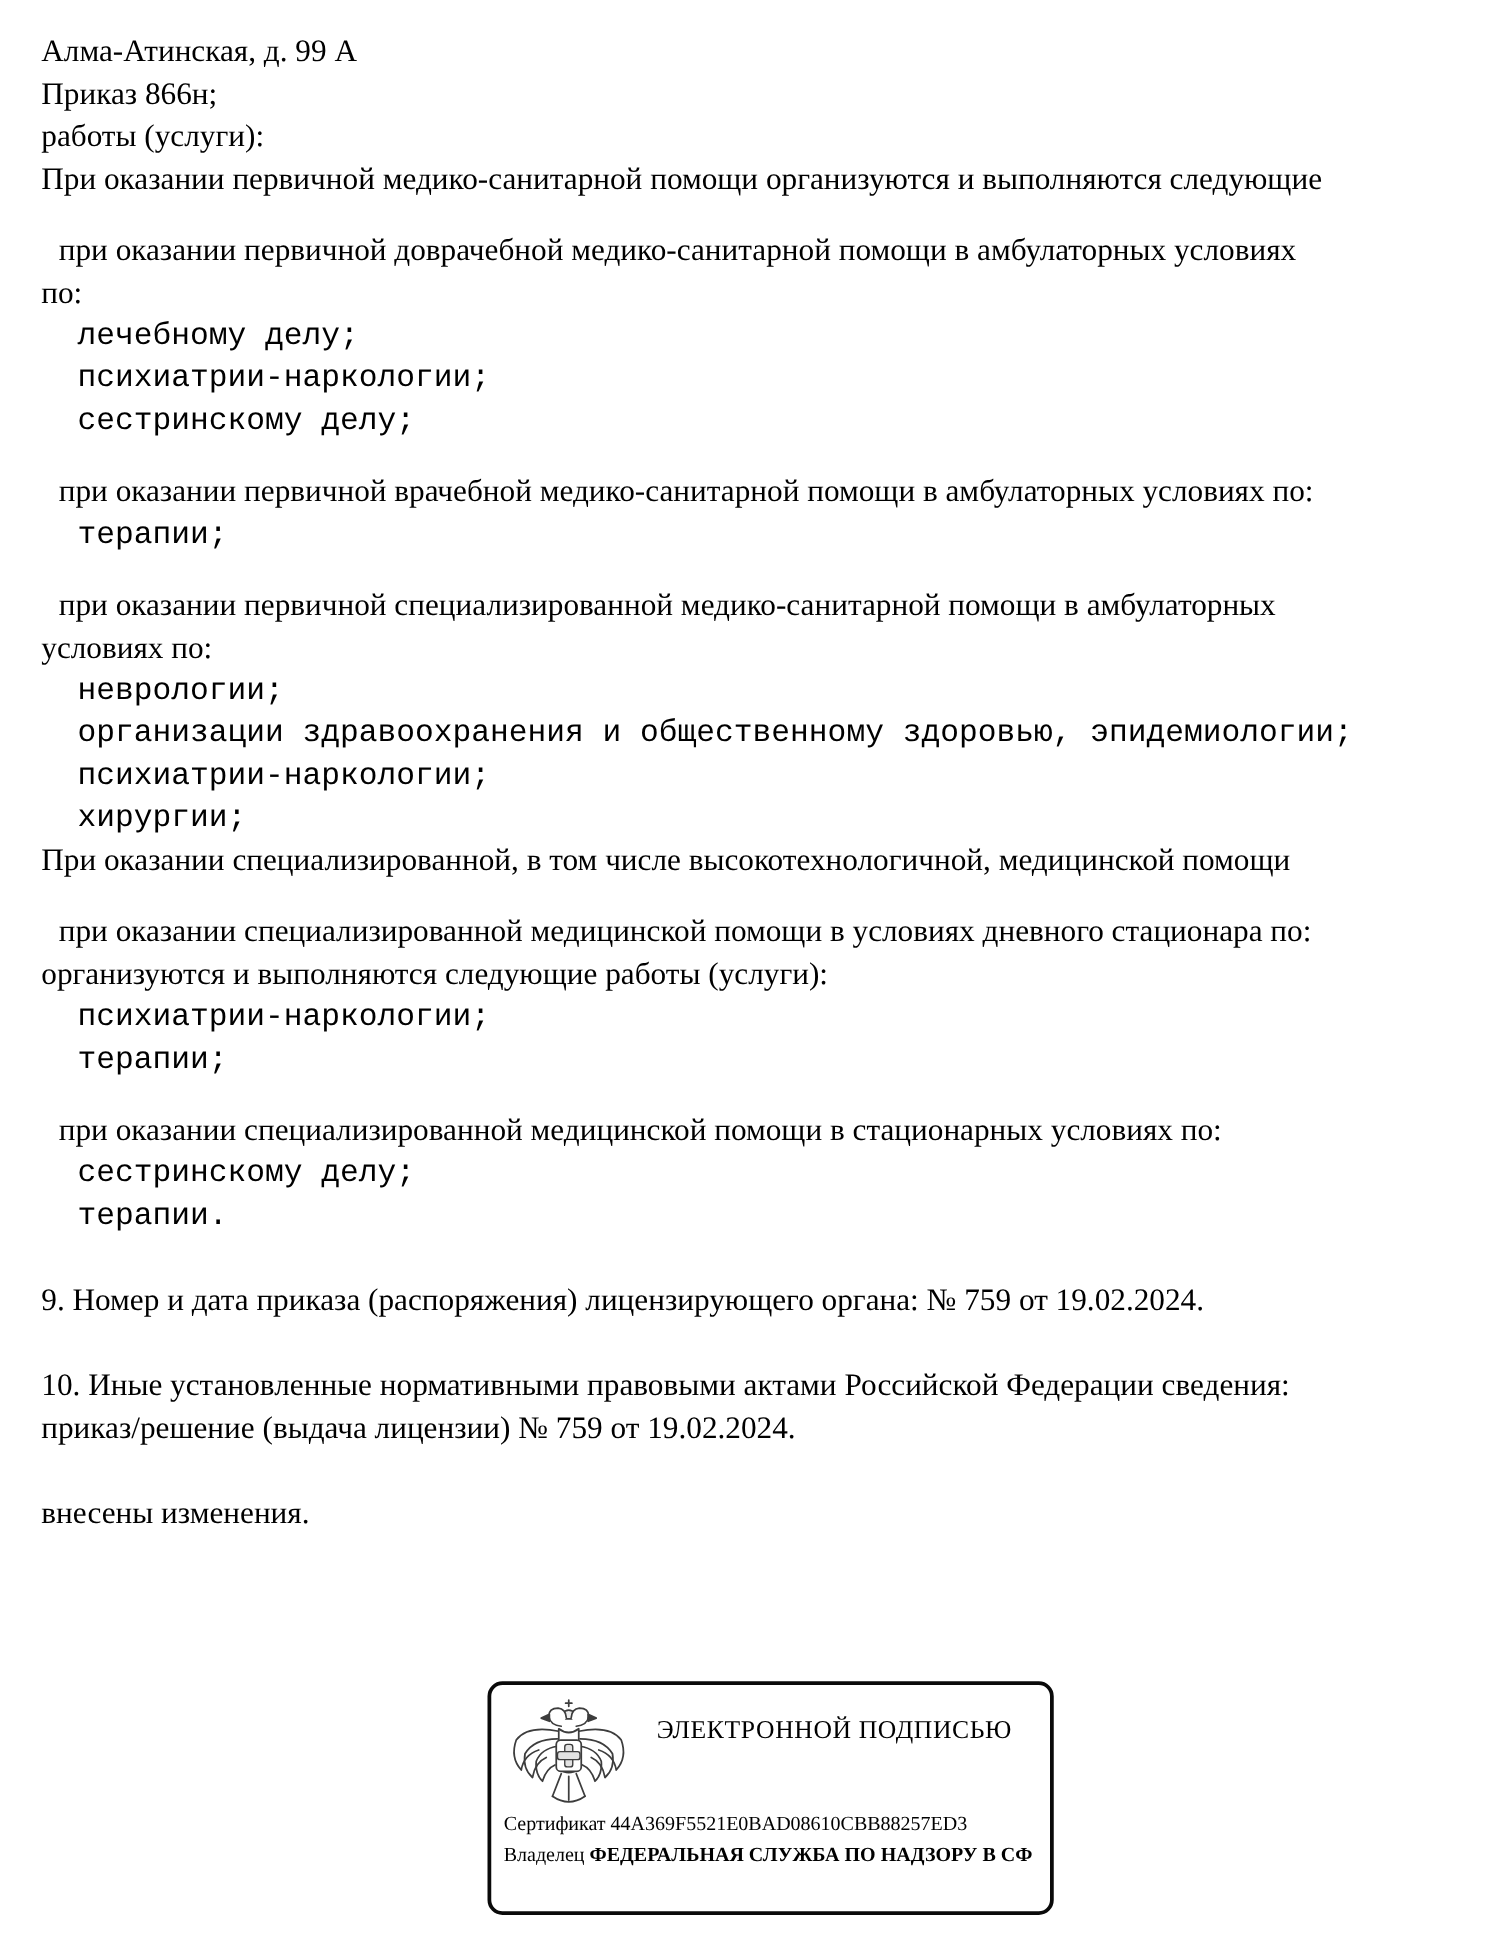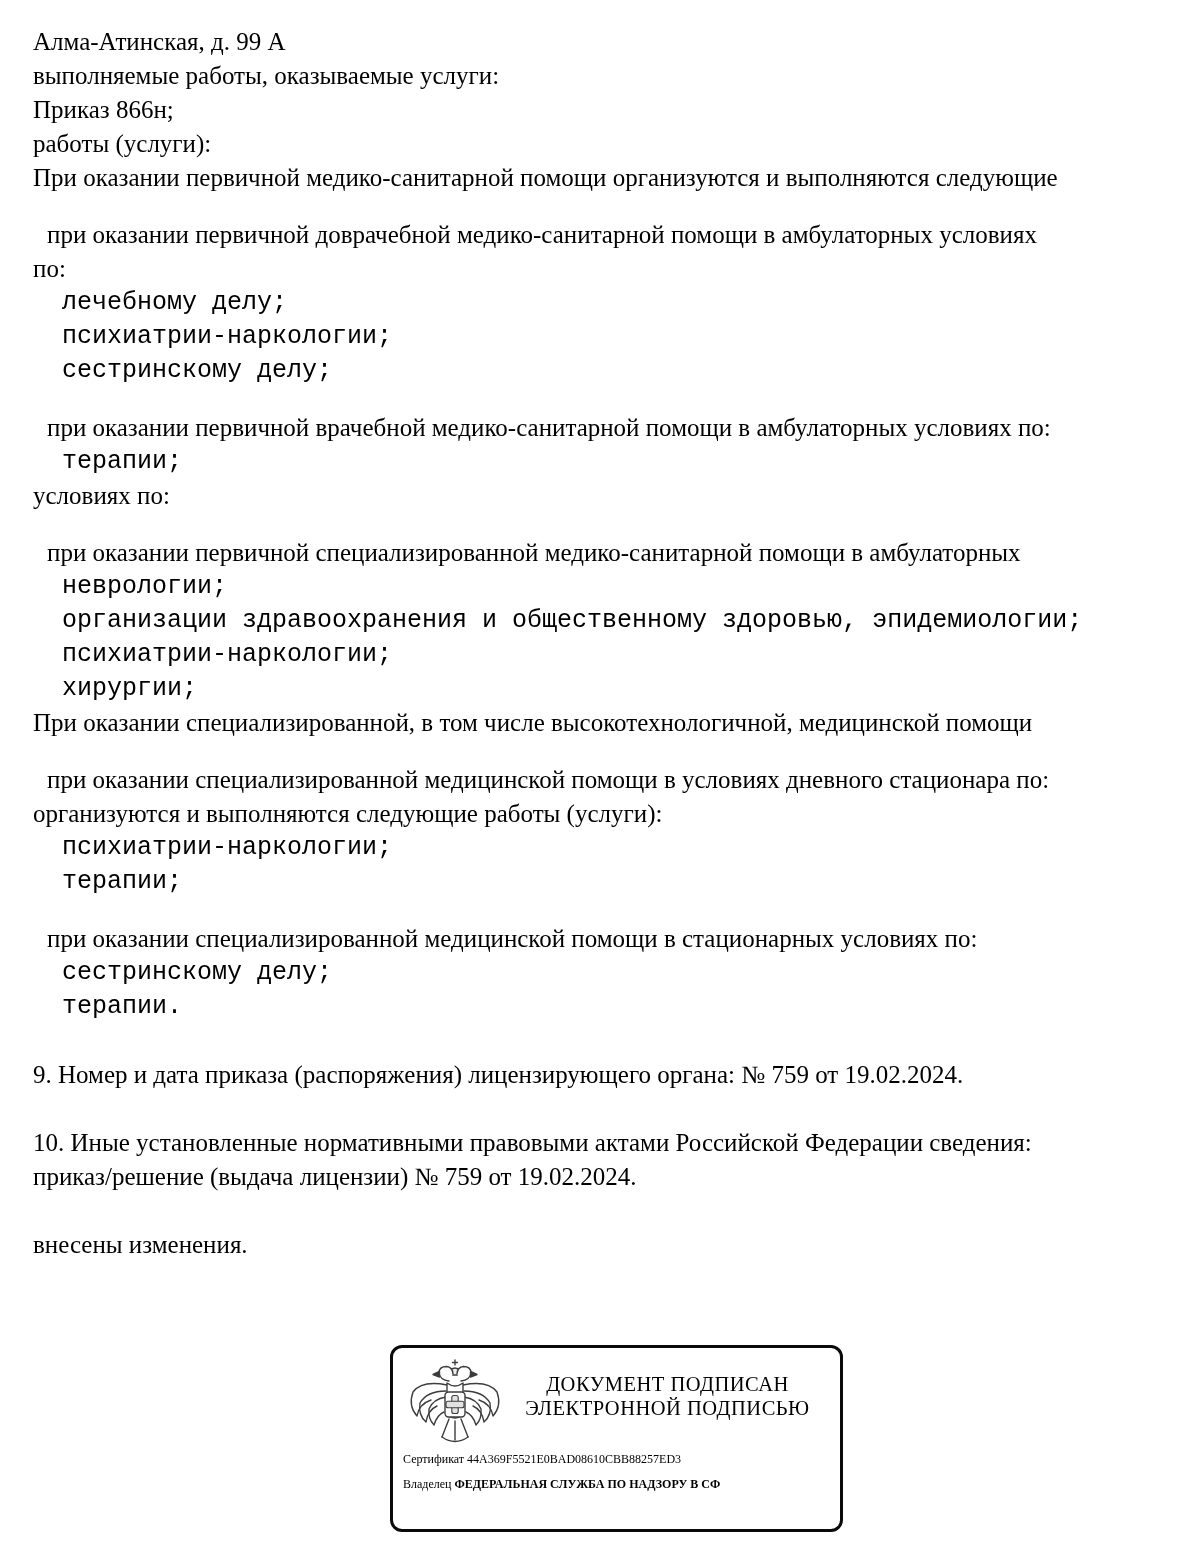--- a/index.html
+++ b/index.html
@@ -58,49 +58,48 @@
     font-size: 20.5px;
     line-height: 24px;
     letter-spacing: 0.5px;
     white-space: nowrap;
   }
   .stamp-info {
     position: absolute;
     left: 10px;
     right: 0;
     top: 99px;
-    font-size: 12px;
+    font-size: 16px;
     line-height: 25px;
   }
   .stamp-info .row {
     white-space: nowrap;
     overflow: hidden;
   }
   .owner-value {
     font-weight: bold;
   }
 </style>
 </head>
 <body>
 
 <div class="doc-body">
     <div class="line ind0">Алма-Атинская, д. 99 А</div>
-    <div class="line ind0">выполняемые работы, оказываемые услуги:</div>
     <div class="line ind0">Приказ 866н;</div>
     <div class="line ind0">работы (услуги):</div>
     <div class="line ind0">При оказании первичной медико-санитарной помощи организуются и выполняются следующие</div>
     <div class="line ind1">при оказании первичной доврачебной медико-санитарной помощи в амбулаторных условиях</div>
     <div class="line ind0">по:</div>
     <div class="line ind2">лечебному делу;</div>
     <div class="line ind2">психиатрии-наркологии;</div>
     <div class="line ind2">сестринскому делу;</div>
     <div class="line ind1">при оказании первичной врачебной медико-санитарной помощи в амбулаторных условиях по:</div>
     <div class="line ind2">терапии;</div>
+    <div class="line ind1">при оказании первичной специализированной медико-санитарной помощи в амбулаторных</div>
     <div class="line ind0">условиях по:</div>
-    <div class="line ind1">при оказании первичной специализированной медико-санитарной помощи в амбулаторных</div>
     <div class="line ind2">неврологии;</div>
     <div class="line ind2">организации здравоохранения и общественному здоровью, эпидемиологии;</div>
     <div class="line ind2">психиатрии-наркологии;</div>
     <div class="line ind2">хирургии;</div>
     <div class="line ind0">При оказании специализированной, в том числе высокотехнологичной, медицинской помощи</div>
     <div class="line ind1">при оказании специализированной медицинской помощи в условиях дневного стационара по:</div>
     <div class="line ind0">организуются и выполняются следующие работы (услуги):</div>
     <div class="line ind2">психиатрии-наркологии;</div>
     <div class="line ind2">терапии;</div>
     <div class="line ind1">при оказании специализированной медицинской помощи в стационарных условиях по:</div>
@@ -144,21 +143,20 @@
         <rect x="46.8" y="37.5" width="6.4" height="18" rx="2"></rect>
         <rect x="41" y="43.3" width="18" height="6.4" rx="2"></rect>
       </g>
 
       <path d="M44 61 L37 79 M50 63 L50 82 M56 61 L63 79"></path>
       <path d="M37 79 q13 9 26 0"></path>
     </g>
   </svg>
 
   <div class="stamp-title">
-    <div>ДОКУМЕНТ ПОДПИСАН</div>
     <div>ЭЛЕКТРОННОЙ ПОДПИСЬЮ</div>
   </div>
 
   <div class="stamp-info">
     <div class="row"><span>Сертификат</span>&nbsp;<span>44A369F5521E0BAD08610CBB88257ED3</span></div>
     <div class="row"><span>Владелец</span>&nbsp;<span class="owner-value">ФЕДЕРАЛЬНАЯ СЛУЖБА ПО НАДЗОРУ В СФ</span></div>
   </div>
 </div>
 
 </body></html>

